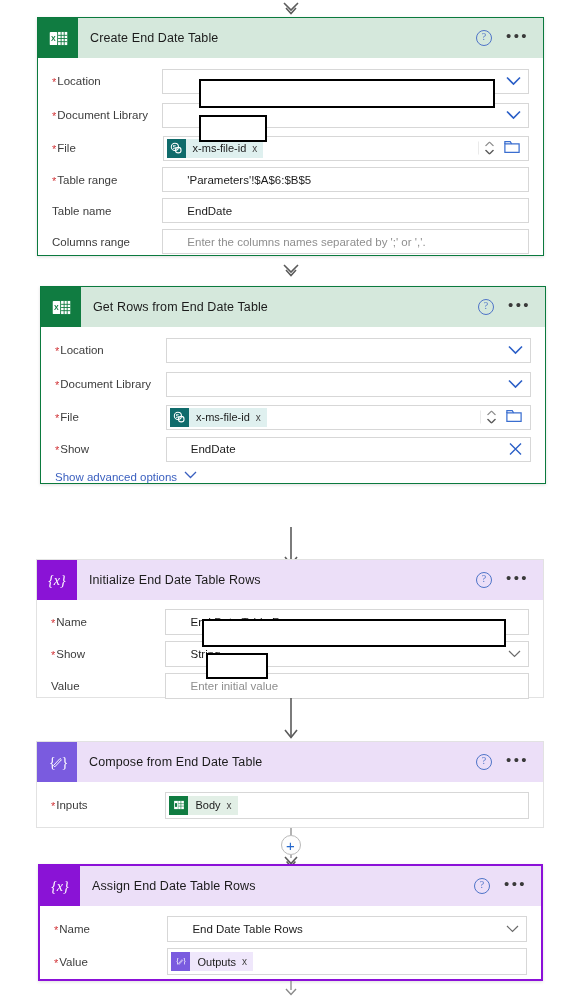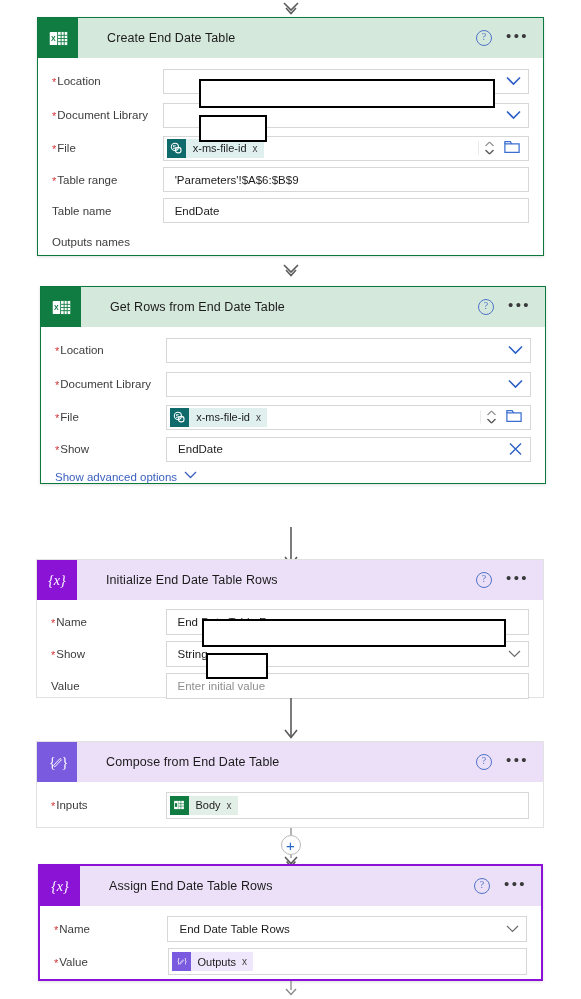--- a/index.html
+++ b/index.html
@@ -75,21 +75,21 @@
     flex: 0 0 40px;
     display: flex; align-items: center; justify-content: center;
   }
   .op-icon.excel  { background: #107c41; }
   .op-icon.varv   { background: #8a13d6; }
   .op-icon.compose{ background: #7a5bdf; }
 
   .op-title {
     font-size: 12.5px;
     color: #1b1b1b;
-    margin-left: 29px;
+    margin-left: 12px;
     letter-spacing: .1px;
     white-space: nowrap;
   }
   .hdr-actions {
     margin-left: auto;
     display: flex;
     align-items: center;
     gap: 14px;
     padding-right: 14px;
   }
@@ -138,21 +138,21 @@
   }
 
   .field {
     position: relative;
     box-sizing: border-box;
     height: 25px;
     border: 1px solid #d7d7d7;
     background: #fff;
     display: flex;
     align-items: center;
-    padding: 0 11px;
+    padding: 0 24px;
     font-size: 11.5px;
     color: #1b1b1b;
     text-align: center;
   }
   .field .ph { color: #8e8e8e; }
 
   .chev {
     position: absolute;
     right: 7px;
     top: 50%;
@@ -329,36 +329,39 @@
           </span>
         </div>
       </div>
 
       <div class="row" style="height:31px">
         <div class="lbl" style="width:116px">
           <span class="req">*</span>
           <span>Table range</span>
         </div>
         <div class="field" style="width:383px;">
-          <span>'Parameters'!$A$6:$B$9</span>
+          <span>'Parameters'!$A$6:$B$5</span>
         </div>
       </div>
 
       <div class="row" style="height:31px">
         <div class="lbl" style="width:116px">
           <span>Table name</span>
         </div>
         <div class="field" style="width:383px;">
           <span>EndDate</span>
         </div>
       </div>
 
       <div class="row" style="height:31px">
         <div class="lbl" style="width:116px">
-          <span>Outputs names</span>
+          <span>Columns range</span>
+        </div>
+        <div class="field" style="width:383px;">
+          <span class="ph">Enter the columns names separated by ';' or ','.</span>
         </div>
       </div>
 
     </div>
   </div>
 
   <div class="conn" style="top:264px;height:14px">
     <svg width="22" height="14" viewBox="0 0 22 14">
       <path d="M4 1 L11 8 L18 1" fill="none" stroke="#5b5b5b" stroke-width="1.6"></path>
       <path d="M6 6 L11 11.5 L16 6" fill="none" stroke="#5b5b5b" stroke-width="1.6"></path>

